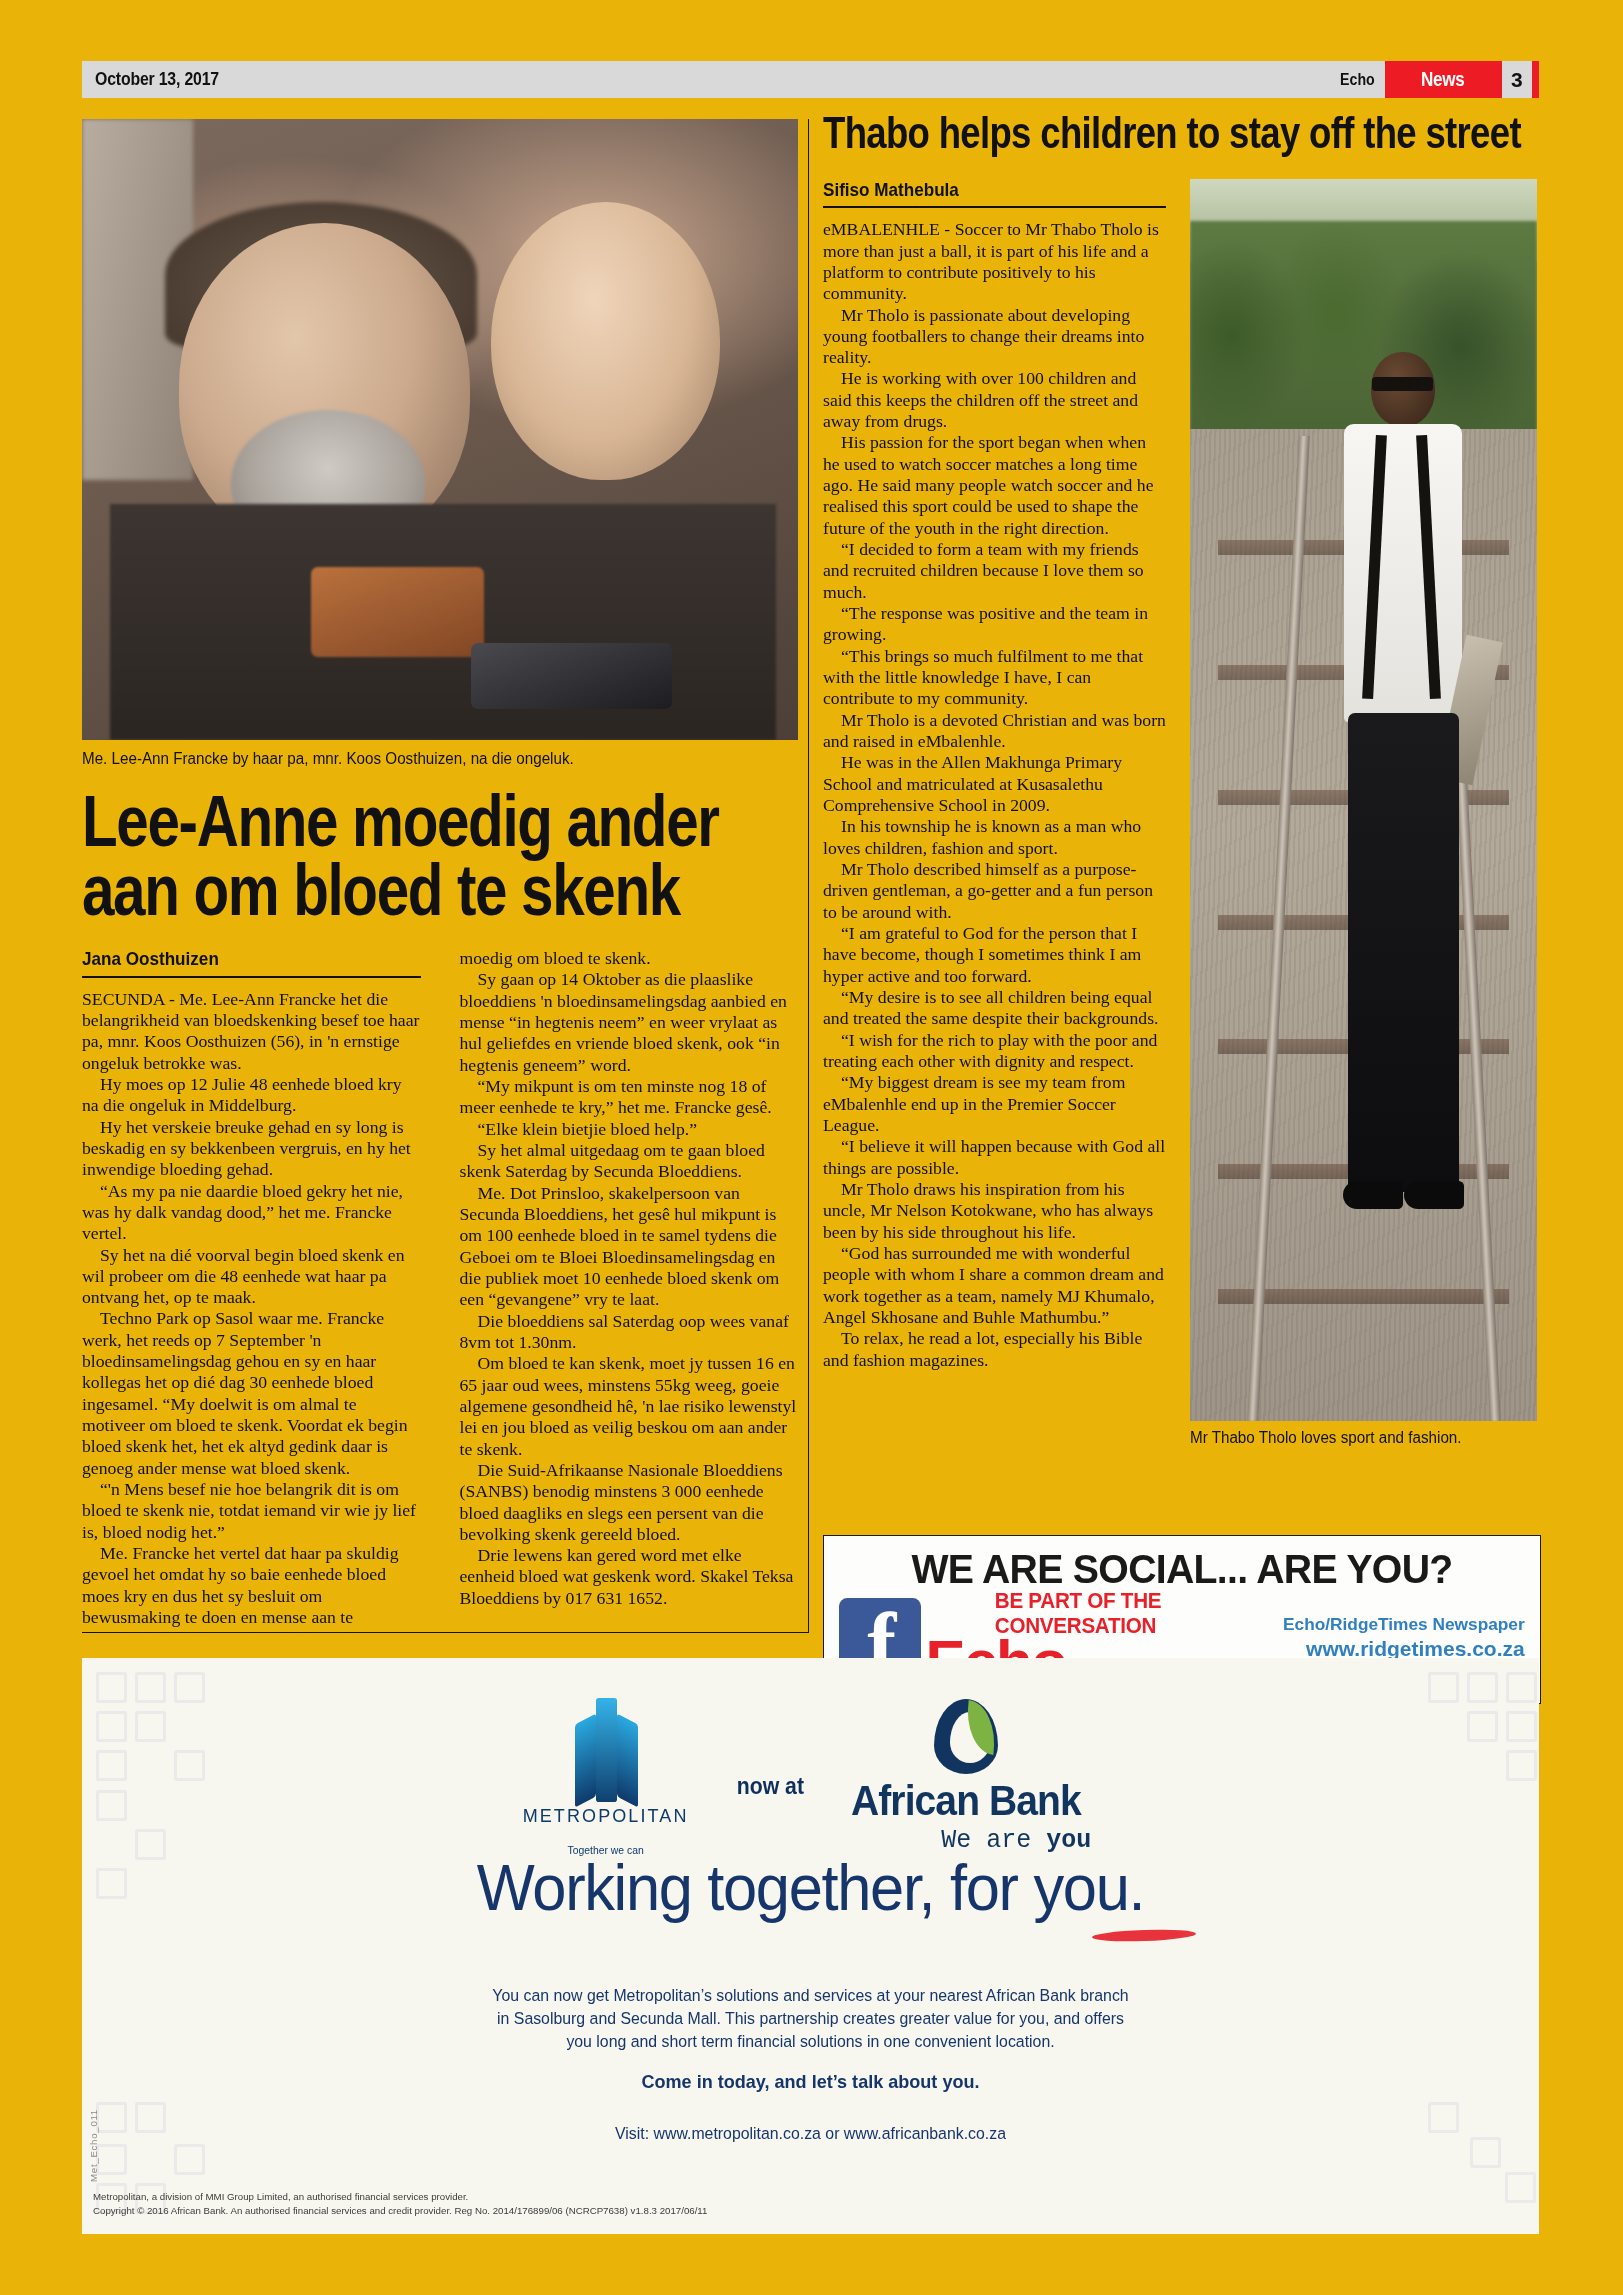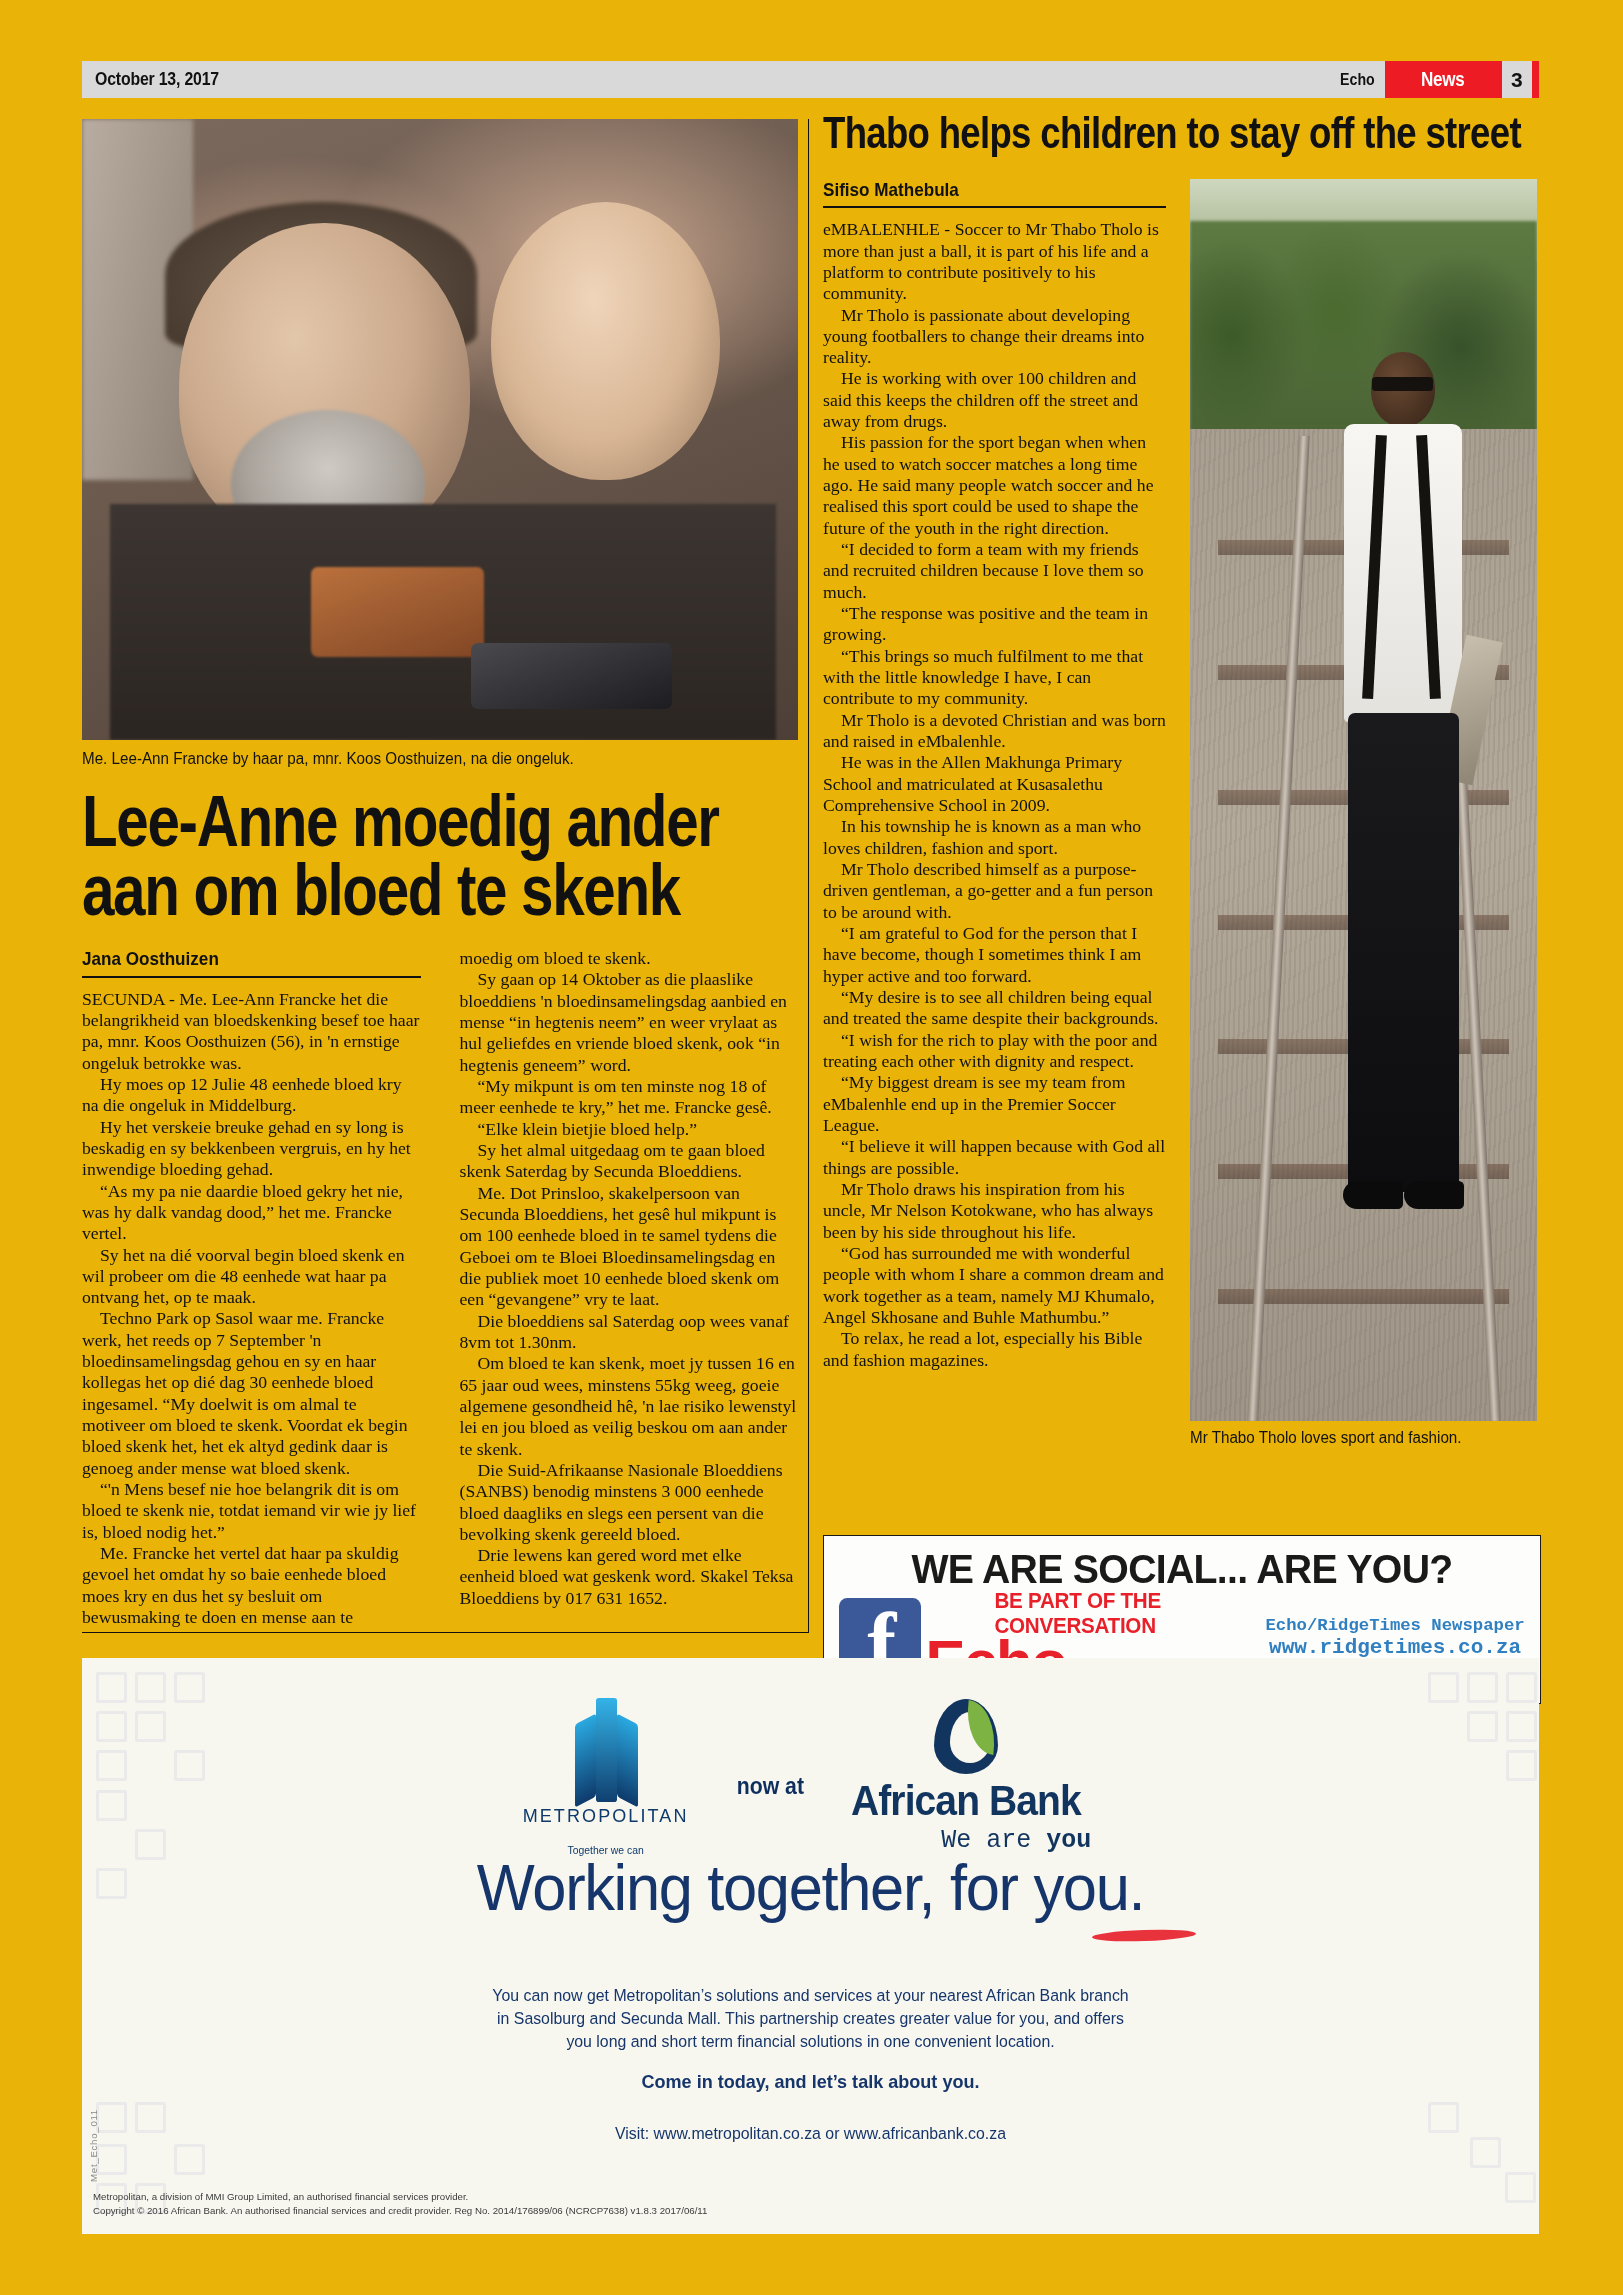--- a/index.html
+++ b/index.html
@@ -389,22 +389,22 @@
     font-family: "Liberation Sans", sans-serif;
     font-weight: bold;
     font-size: 60px;
     color: #e8202a;
     line-height: 0.9;
     margin-top: -4.2px;
     letter-spacing: -1.4px;
   }
   .social-right {
     flex: none;
-    text-align: center;
-    font-family: Liberation Mono, monospace;
+    text-align: right;
+    font-family: Liberation Sans, sans-serif;
     font-weight: bold;
     color: #2f7fc1;
     margin-left: 2.8px;
     margin-bottom: 3px;
   }
   .social-right .l1 { font-size: 17.3px; }
   .social-right .l2 { font-size: 21px; margin-top: 1.4px; }
 
   
   .bank-ad {

